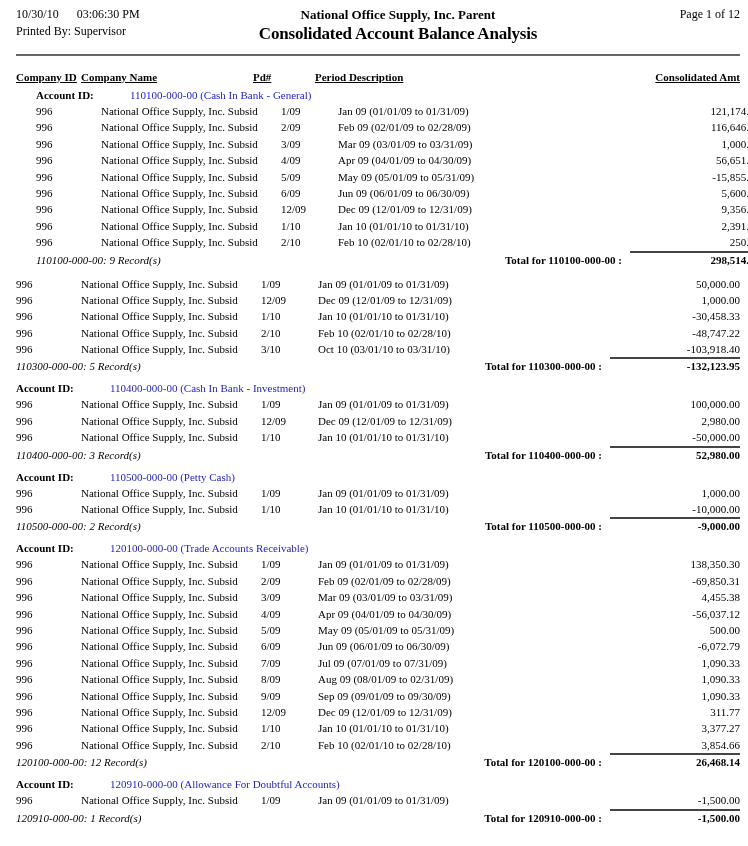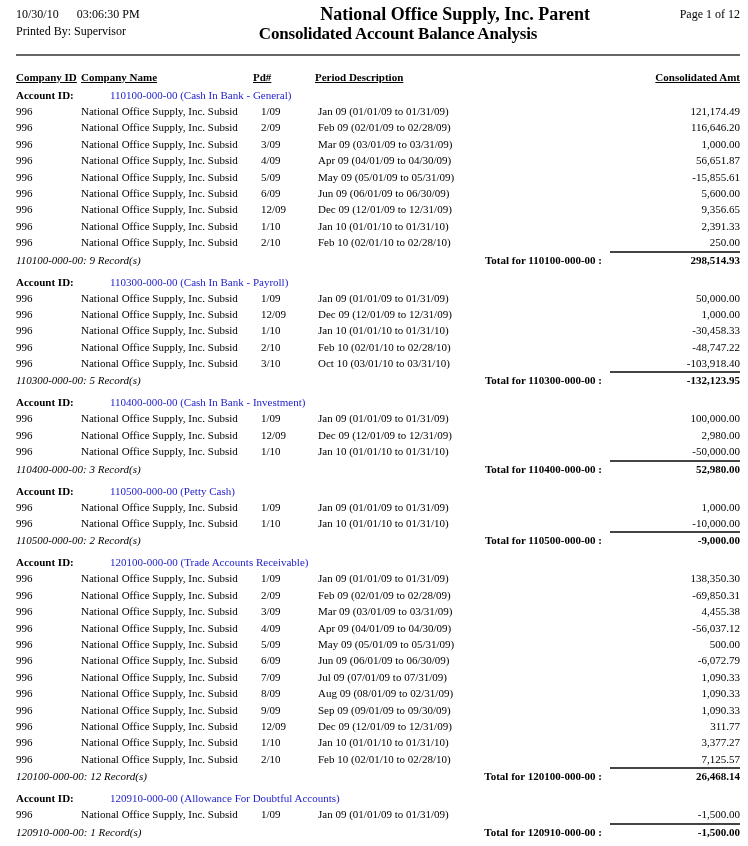--- a/index.html
+++ b/index.html
@@ -9,34 +9,34 @@
     font-family:"Liberation Serif","DejaVu Serif",serif;
     color:#000;
   }
   .page { width:748px; height:636px; padding:7px 8px 0 16px; }
 
   
   .rpt-header { display:grid; grid-template-columns:190px 1fr 150px; align-items:start; }
   .h-line1 { font-size:12px; line-height:14px; white-space:nowrap; }
   .h-time { margin-left:18px; }
   .h-line2 { font-size:12px; line-height:20px; white-space:nowrap; }
-  .h-company { font-size:18px; font-weight:bold; text-align:right; line-height:15px; }
+  .h-company { font-size:13px; font-weight:bold; text-align:center; line-height:15px; }
   .h-title { font-size:17px; font-weight:bold; text-align:center; line-height:23px; letter-spacing:-0.2px; }
   .h-page { font-size:12px; text-align:right; line-height:14px; }
   .top-rule { border:none; border-top:2px solid #666; margin-top:9px; width:724px; }
 
   
   .grid { display:grid; grid-template-columns:65px 172px 62px 1fr 130px; width:724px; }
   .col-headers { margin-top:13px; font-size:11px; font-weight:bold; line-height:16px; }
   .col-headers span { text-decoration:underline; white-space:nowrap; }
   .col-amt-h { text-align:right; }
 
   
   .section { margin-top:10px; }
-  .section:first-child { margin-top:4px; }
+  .section:first-child { margin-top:4px;margin-left:20px; }
   .acct-row { height:14px; font-size:11px; line-height:13px; white-space:nowrap; }
   .acct-label { font-weight:bold; display:inline-block; width:94px; }
   .acct-link { color:var(--link,#2323cc); text-decoration:none; }
   .data-row { height:16.4px; font-size:11px; line-height:16.4px; white-space:nowrap; }
   .c3 { padding-left:8px; }
   .c4 { padding-left:3px; }
   .c5 { text-align:right; }
   .footer-row { display:grid; grid-template-columns:1fr auto 130px; width:724px; height:15px;
                 font-size:11px; line-height:14px; align-items:end; }
   .records { font-style:italic; white-space:nowrap; }
@@ -154,23 +154,20 @@
     </div>
   </div>
       <div class="footer-row">
         <span class="records">110100-000-00: 9 Record(s)</span>
         <span class="total-label">Total for 110100-000-00 :</span>
         <span class="total-amt">298,514.93</span>
       </div>
     </div>
 
     <div class="section">
-      <div class="acct-row">
-        <span class="acct-label">Account ID:</span><a class="acct-link" href="#">110300-000-00 (Cash In Bank - Payroll)</a>
-      </div>
       <div class="rows">
     <div class="grid data-row">
       <span class="c1">996</span>
       <span class="c2">National Office Supply, Inc. Subsid</span>
       <span class="c3">1/09</span>
       <span class="c4">Jan 09 (01/01/09 to 01/31/09)</span>
       <span class="c5">50,000.00</span>
     </div>
 
     <div class="grid data-row">
@@ -367,21 +364,21 @@
       <span class="c3">1/10</span>
       <span class="c4">Jan 10 (01/01/10 to 01/31/10)</span>
       <span class="c5">3,377.27</span>
     </div>
 
     <div class="grid data-row">
       <span class="c1">996</span>
       <span class="c2">National Office Supply, Inc. Subsid</span>
       <span class="c3">2/10</span>
       <span class="c4">Feb 10 (02/01/10 to 02/28/10)</span>
-      <span class="c5">7,125.57</span>
+      <span class="c5">3,854.66</span>
     </div>
   </div>
       <div class="footer-row">
         <span class="records">120100-000-00: 12 Record(s)</span>
         <span class="total-label">Total for 120100-000-00 :</span>
         <span class="total-amt">26,468.14</span>
       </div>
     </div>
 
     <div class="section">

